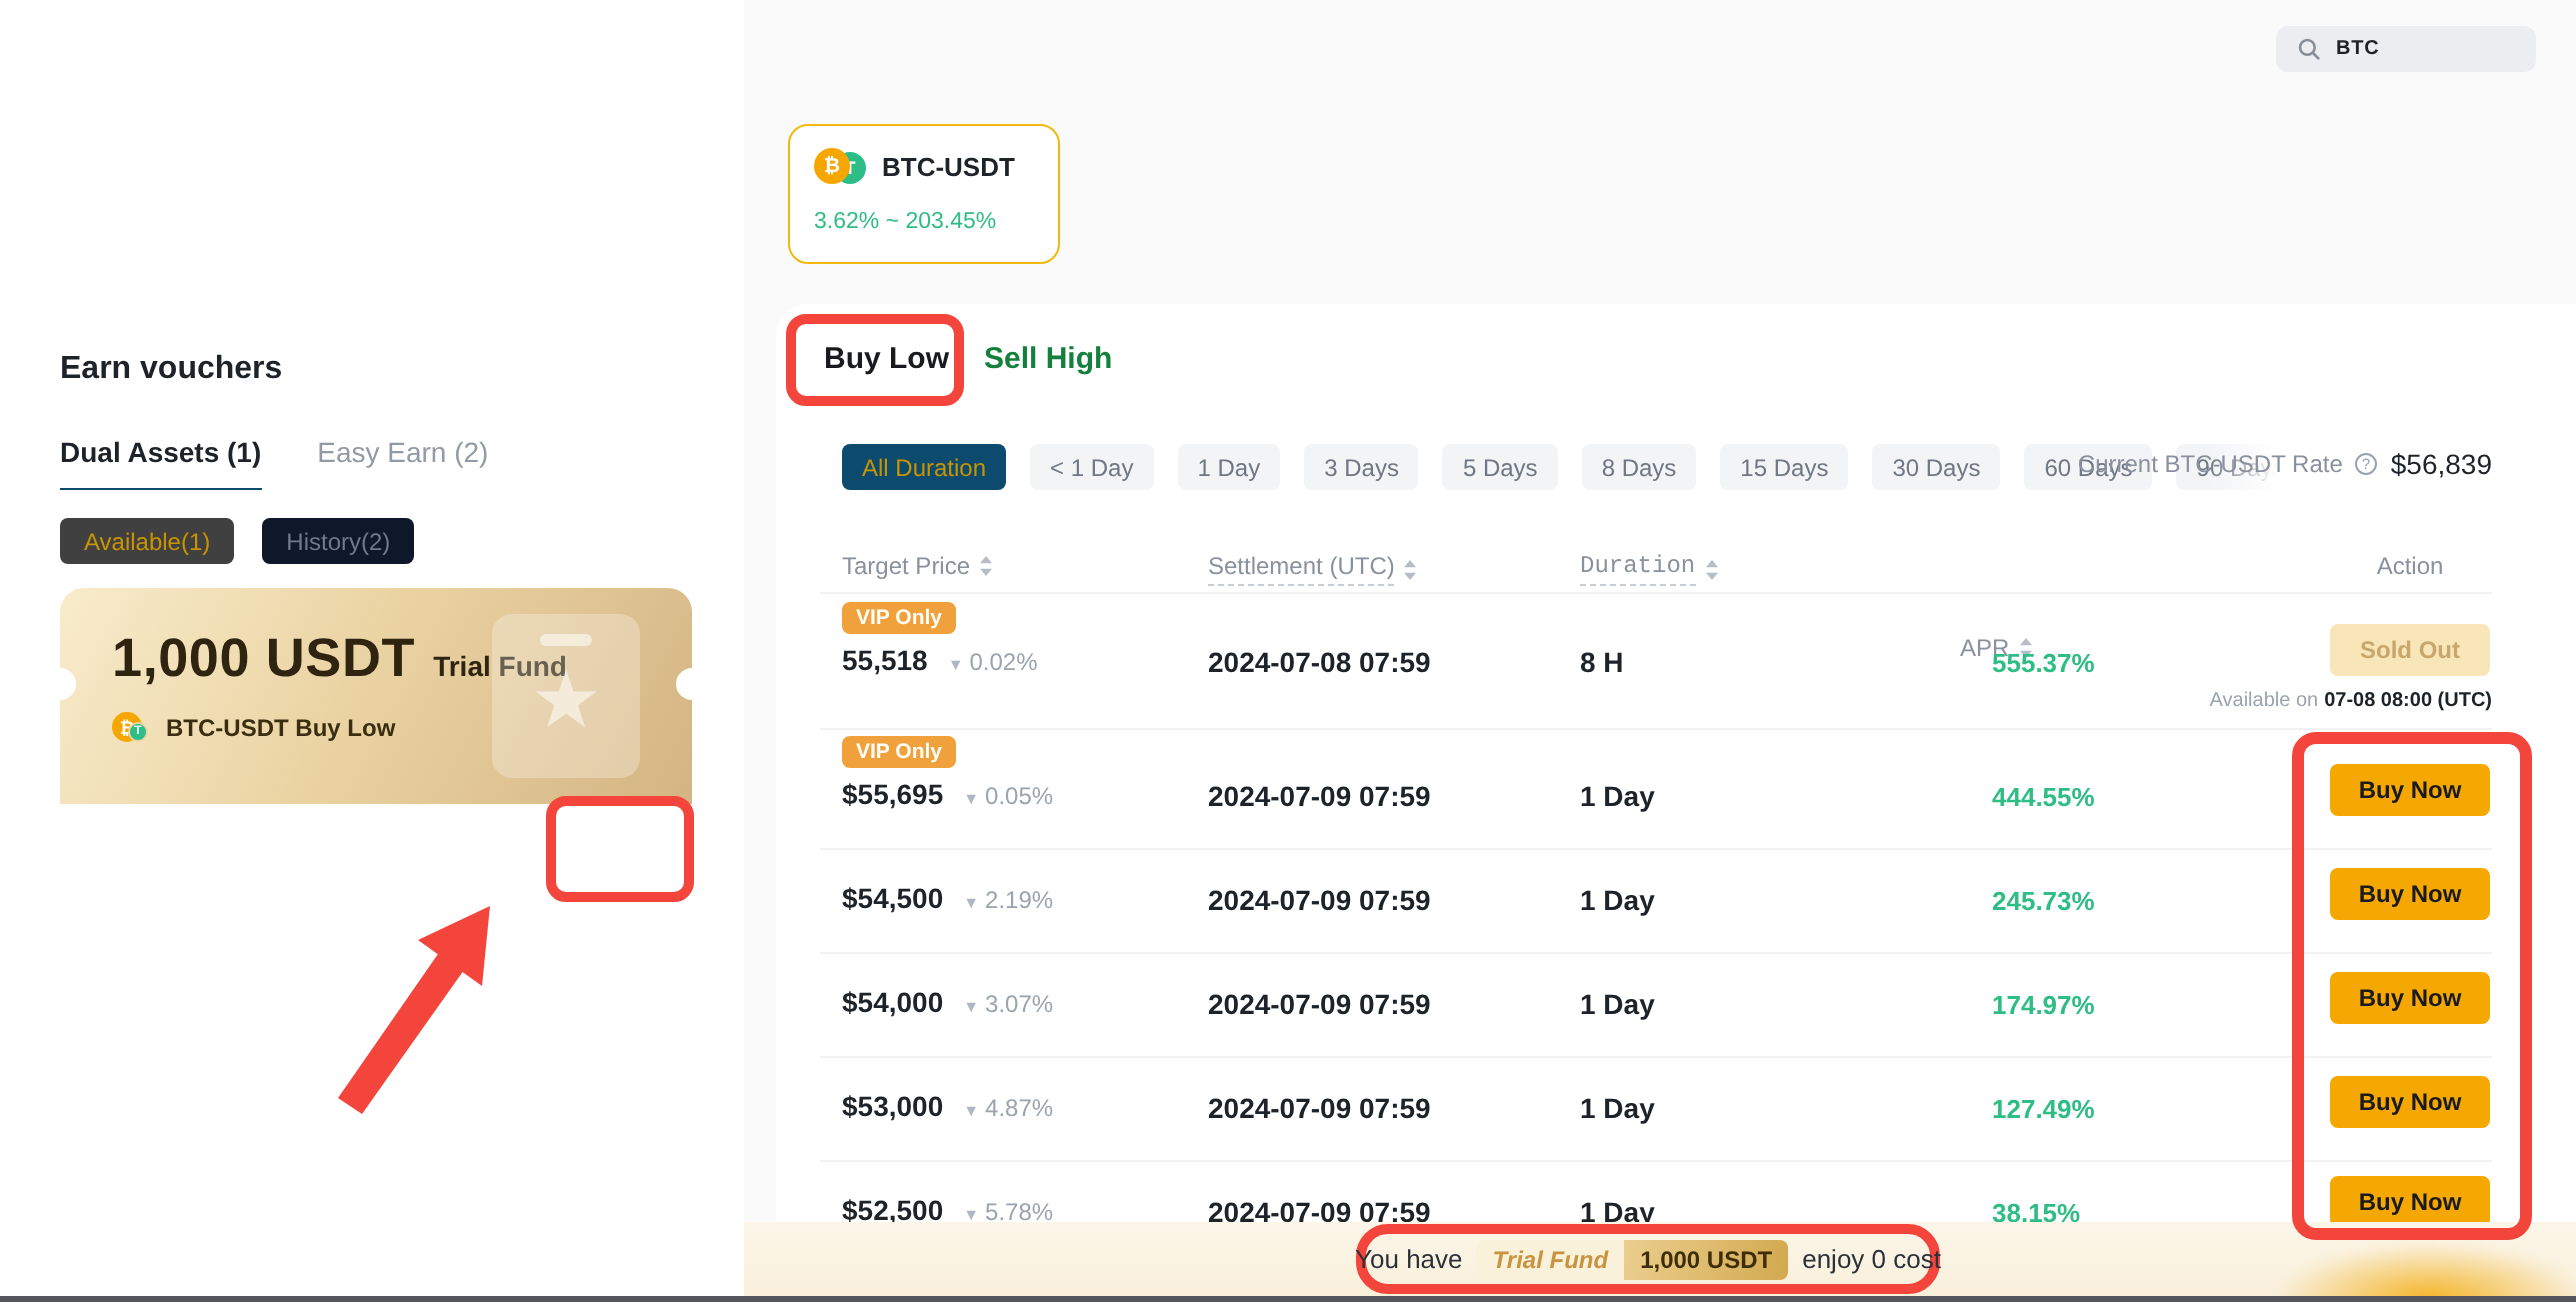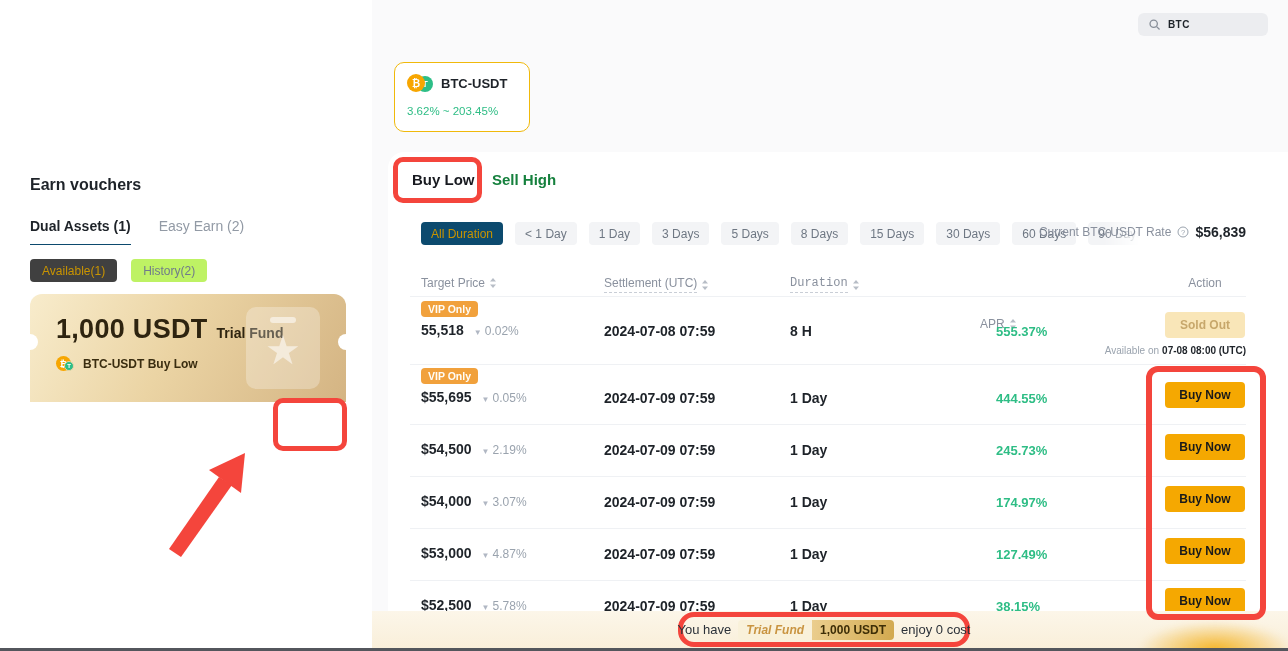--- a/index.html
+++ b/index.html
@@ -8,21 +8,21 @@
 
   
   .right-bg { position:absolute; left:372px; top:0; width:916px; height:651px; background:#FAFAFB; }
 
   
   .lp-title { position:absolute; left:30px; top:176px; font-size:16px; font-weight:bold; color:#1E2329; }
   .lp-tabs { position:absolute; left:30px; top:218px; display:flex; gap:28px; font-size:14px; }
   .lp-tab { color:#929AA5; cursor:pointer; padding-bottom:10px; }
   .lp-tab.active { color:#1E2329; font-weight:bold; border-bottom:1px solid #0c4a6e; }
   .lp-pills { position:absolute; left:30px; top:259px; display:flex; gap:14px; font-size:12px; }
-  .pill { height:23px; display:flex; align-items:center; padding:0 12px; border-radius:4px; background:#bef264; color:#707A8A; cursor:pointer; }
+  .pill { height:23px; display:flex; align-items:center; padding:0 12px; border-radius:4px; background:#0f172a; color:#707A8A; cursor:pointer; }
   .pill.active { background:#404040; color:#C99400; }
 
   .voucher { position:absolute; left:30px; top:294px; width:316px; height:160px; }
   .v-top { position:relative; height:108px; border-radius:12px 12px 0 0;
            background:linear-gradient(118deg,#F8ECCC 0%,#EBD4A4 45%,#D4B483 100%); overflow:hidden; }
   .v-amount-row { position:absolute; left:26px; top:20px; display:flex; align-items:baseline; gap:9px; }
   .v-amount { font-size:27px; font-weight:bold; color:#2E2410; letter-spacing:.3px; }
   .v-kind { font-size:14px; font-weight:bold; color:#2E2410; }
   .v-prod-row { position:absolute; left:26px; top:62px; display:flex; align-items:center; gap:7px; }
   .v-prod { font-size:12px; font-weight:bold; color:#3A2D10; }
@@ -75,21 +75,21 @@
 
   .chips { position:absolute; left:421px; top:222px; display:flex; gap:12px; }
   .chip { height:23px; display:flex; align-items:center; padding:0 10px; border-radius:4px;
           background:#F3F4F6; color:#6E7783; font-size:12px; white-space:nowrap; cursor:pointer; }
   .chip.active { background:#0c4a6e; color:#C99400; }
   .chip.fade { -webkit-mask-image:linear-gradient(90deg,#000 25%,transparent 80%);
                mask-image:linear-gradient(90deg,#000 25%,transparent 80%); }
 
   .rate { position:absolute; top:224px; right:42px; display:flex; align-items:center; gap:6px; }
   .rate-label { font-size:12px; color:#8A919E; }
-  .rate-value { font-size:14px; font-weight:bold; color:#1E2329; }
+  .rate-value { font-size:14px; font-weight:normal; color:#1E2329; }
 
   .thead-cell { position:absolute; top:276px; font-size:12px; color:#8A919E; display:flex; align-items:center; gap:4px; cursor:pointer; }
   .dashed { border-bottom:1px dashed #C9CED6; padding-bottom:2px; }
   .h-price { left:421px; } .h-settle { left:604px; } .h-dur { left:790px;font-family:Liberation Mono, monospace; } .h-apr { left:980px;margin-top:41px; }
   .h-action { left:1165px; width:80px; justify-content:center; cursor:default; }
 
   .sep { position:absolute; left:410px; width:836px; height:1px; background:#EFF1F4; }
 
   .trow { position:absolute; left:388px; width:900px; }
   .c { position:absolute; white-space:nowrap; }

